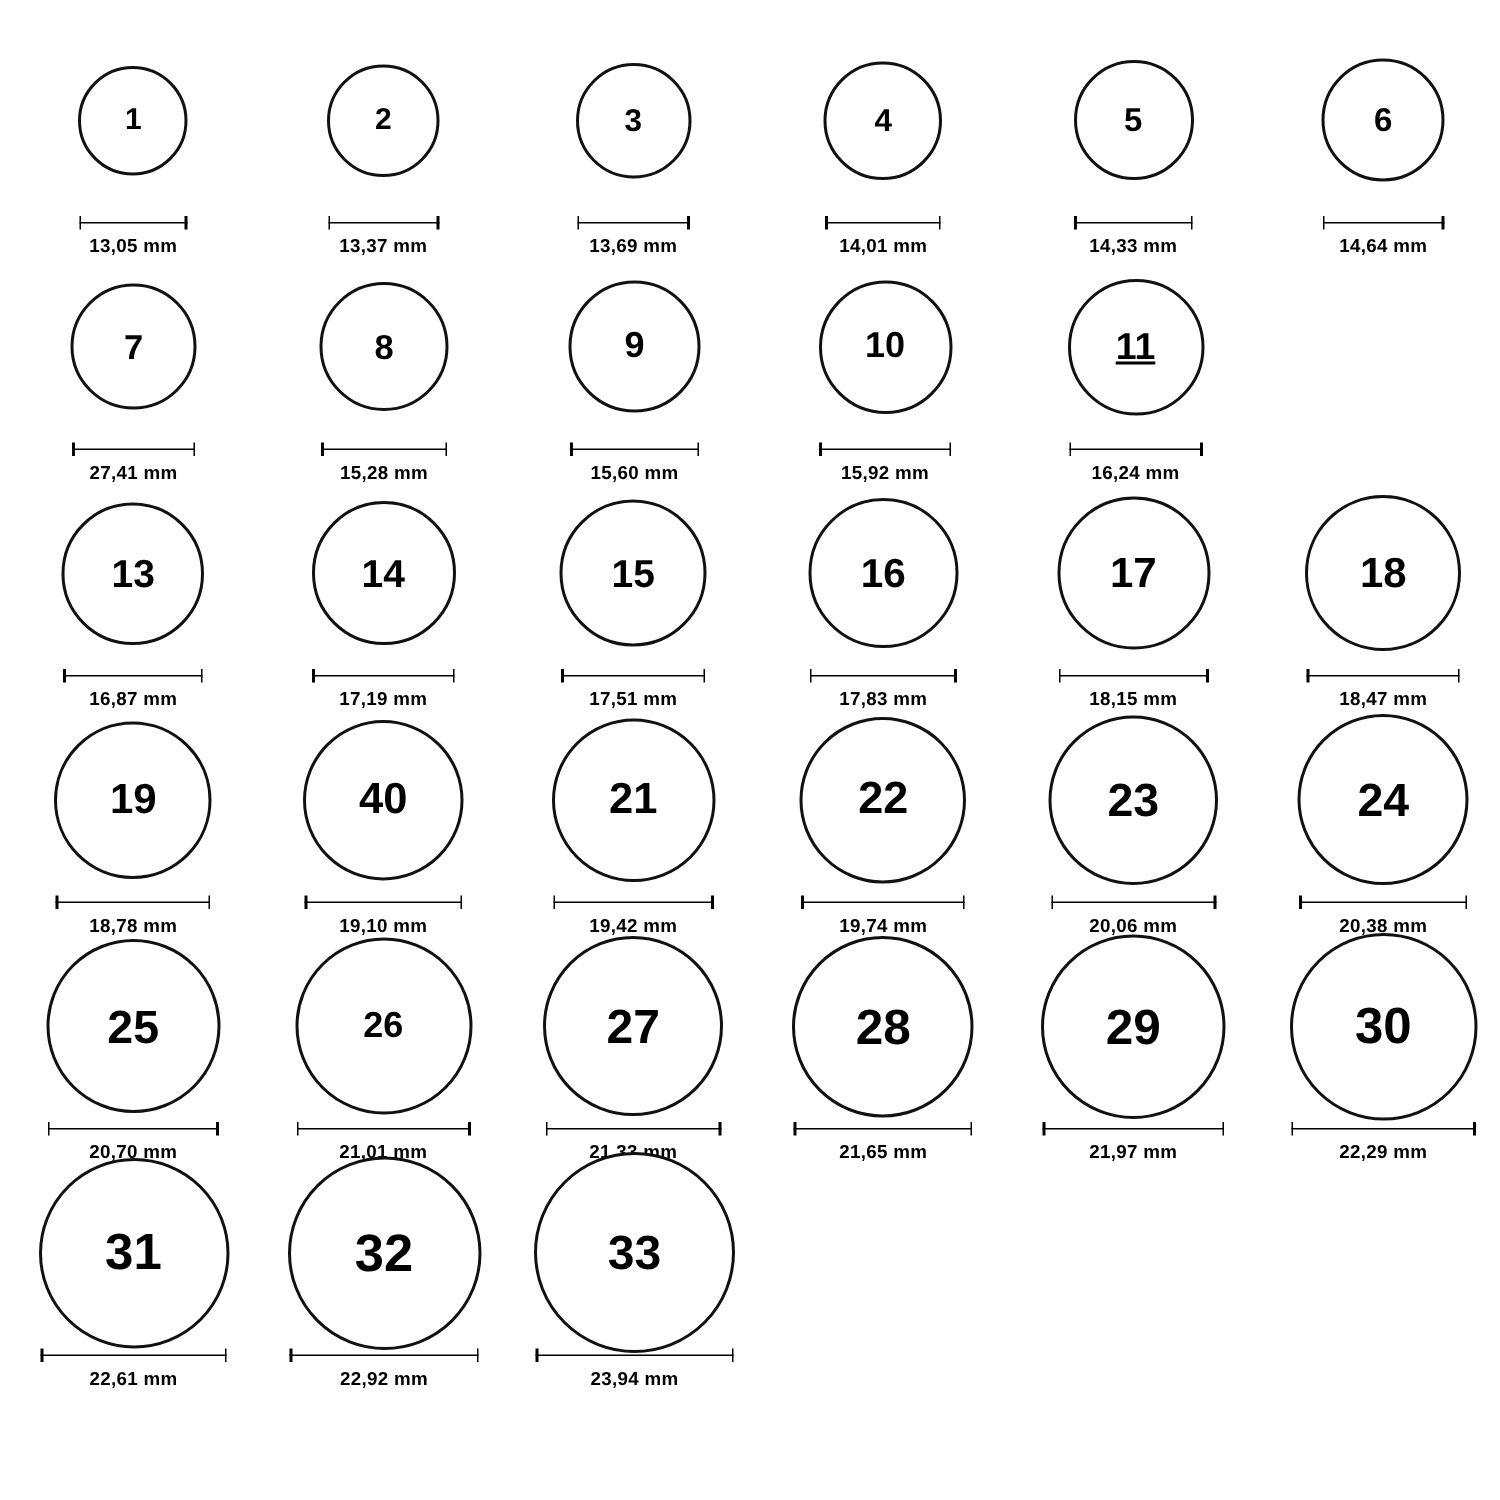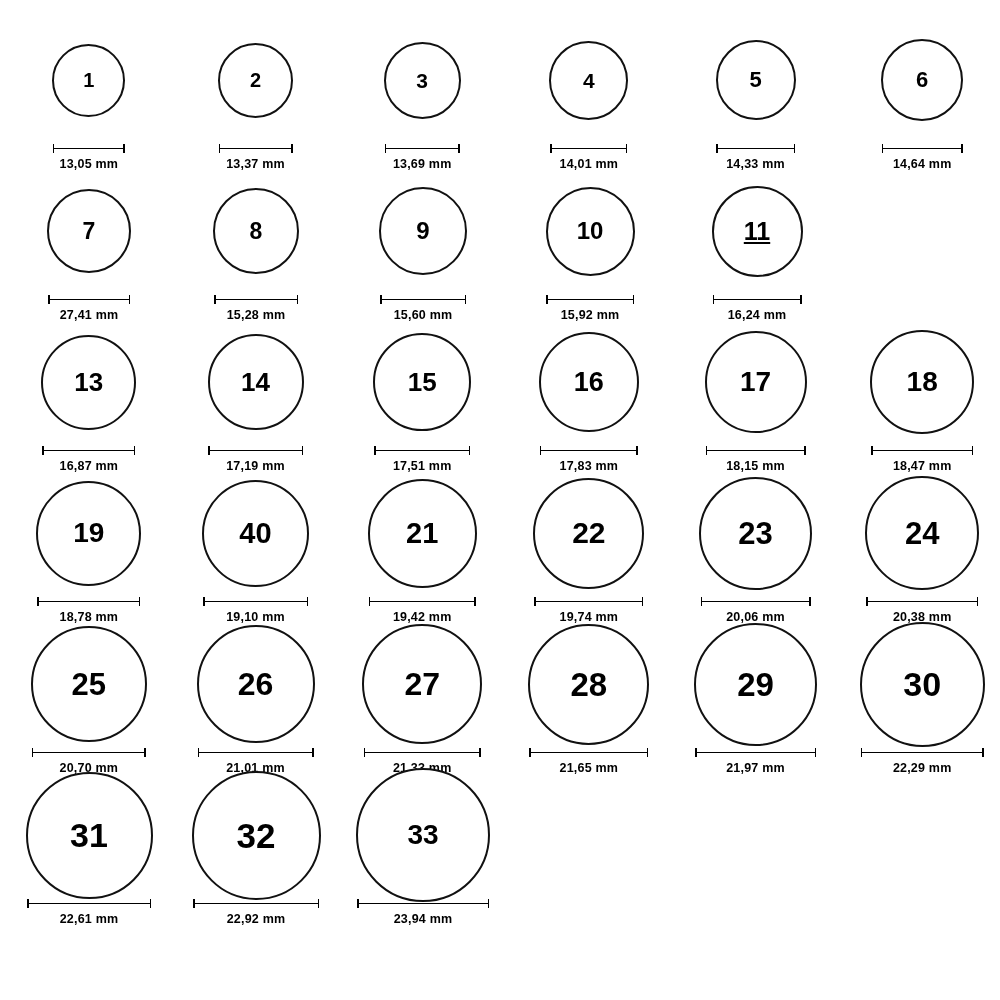--- a/index.html
+++ b/index.html
@@ -463,21 +463,21 @@
             <div class="line"></div>
             <div class="cap left"></div>
             <div class="cap right"></div>
           </div>
         </div>
         <div class="mm">20,70 mm</div>
       </div>
       <div class="cell">
         <div class="ring-wrap">
           <div class="ring" style="width: 118px; height: 118px;">
-            <span class="ring-num" style="font-size: 32px;">26</span>
+            <span class="ring-num" style="font-size: 24px;">26</span>
           </div>
         </div>
         <div class="bar-wrap">
           <div class="bar" style="width: 116px;">
             <div class="line"></div>
             <div class="cap left"></div>
             <div class="cap right"></div>
           </div>
         </div>
         <div class="mm">21,01 mm</div>
@@ -570,21 +570,21 @@
             <div class="line"></div>
             <div class="cap left"></div>
             <div class="cap right"></div>
           </div>
         </div>
         <div class="mm">22,92 mm</div>
       </div>
       <div class="cell">
         <div class="ring-wrap">
           <div class="ring" style="width: 134px; height: 134px;">
-            <span class="ring-num" style="font-size: 28px;">33</span>
+            <span class="ring-num" style="font-size: 32px;">33</span>
           </div>
         </div>
         <div class="bar-wrap">
           <div class="bar" style="width: 132px;">
             <div class="line"></div>
             <div class="cap left"></div>
             <div class="cap right"></div>
           </div>
         </div>
         <div class="mm">23,94 mm</div>

